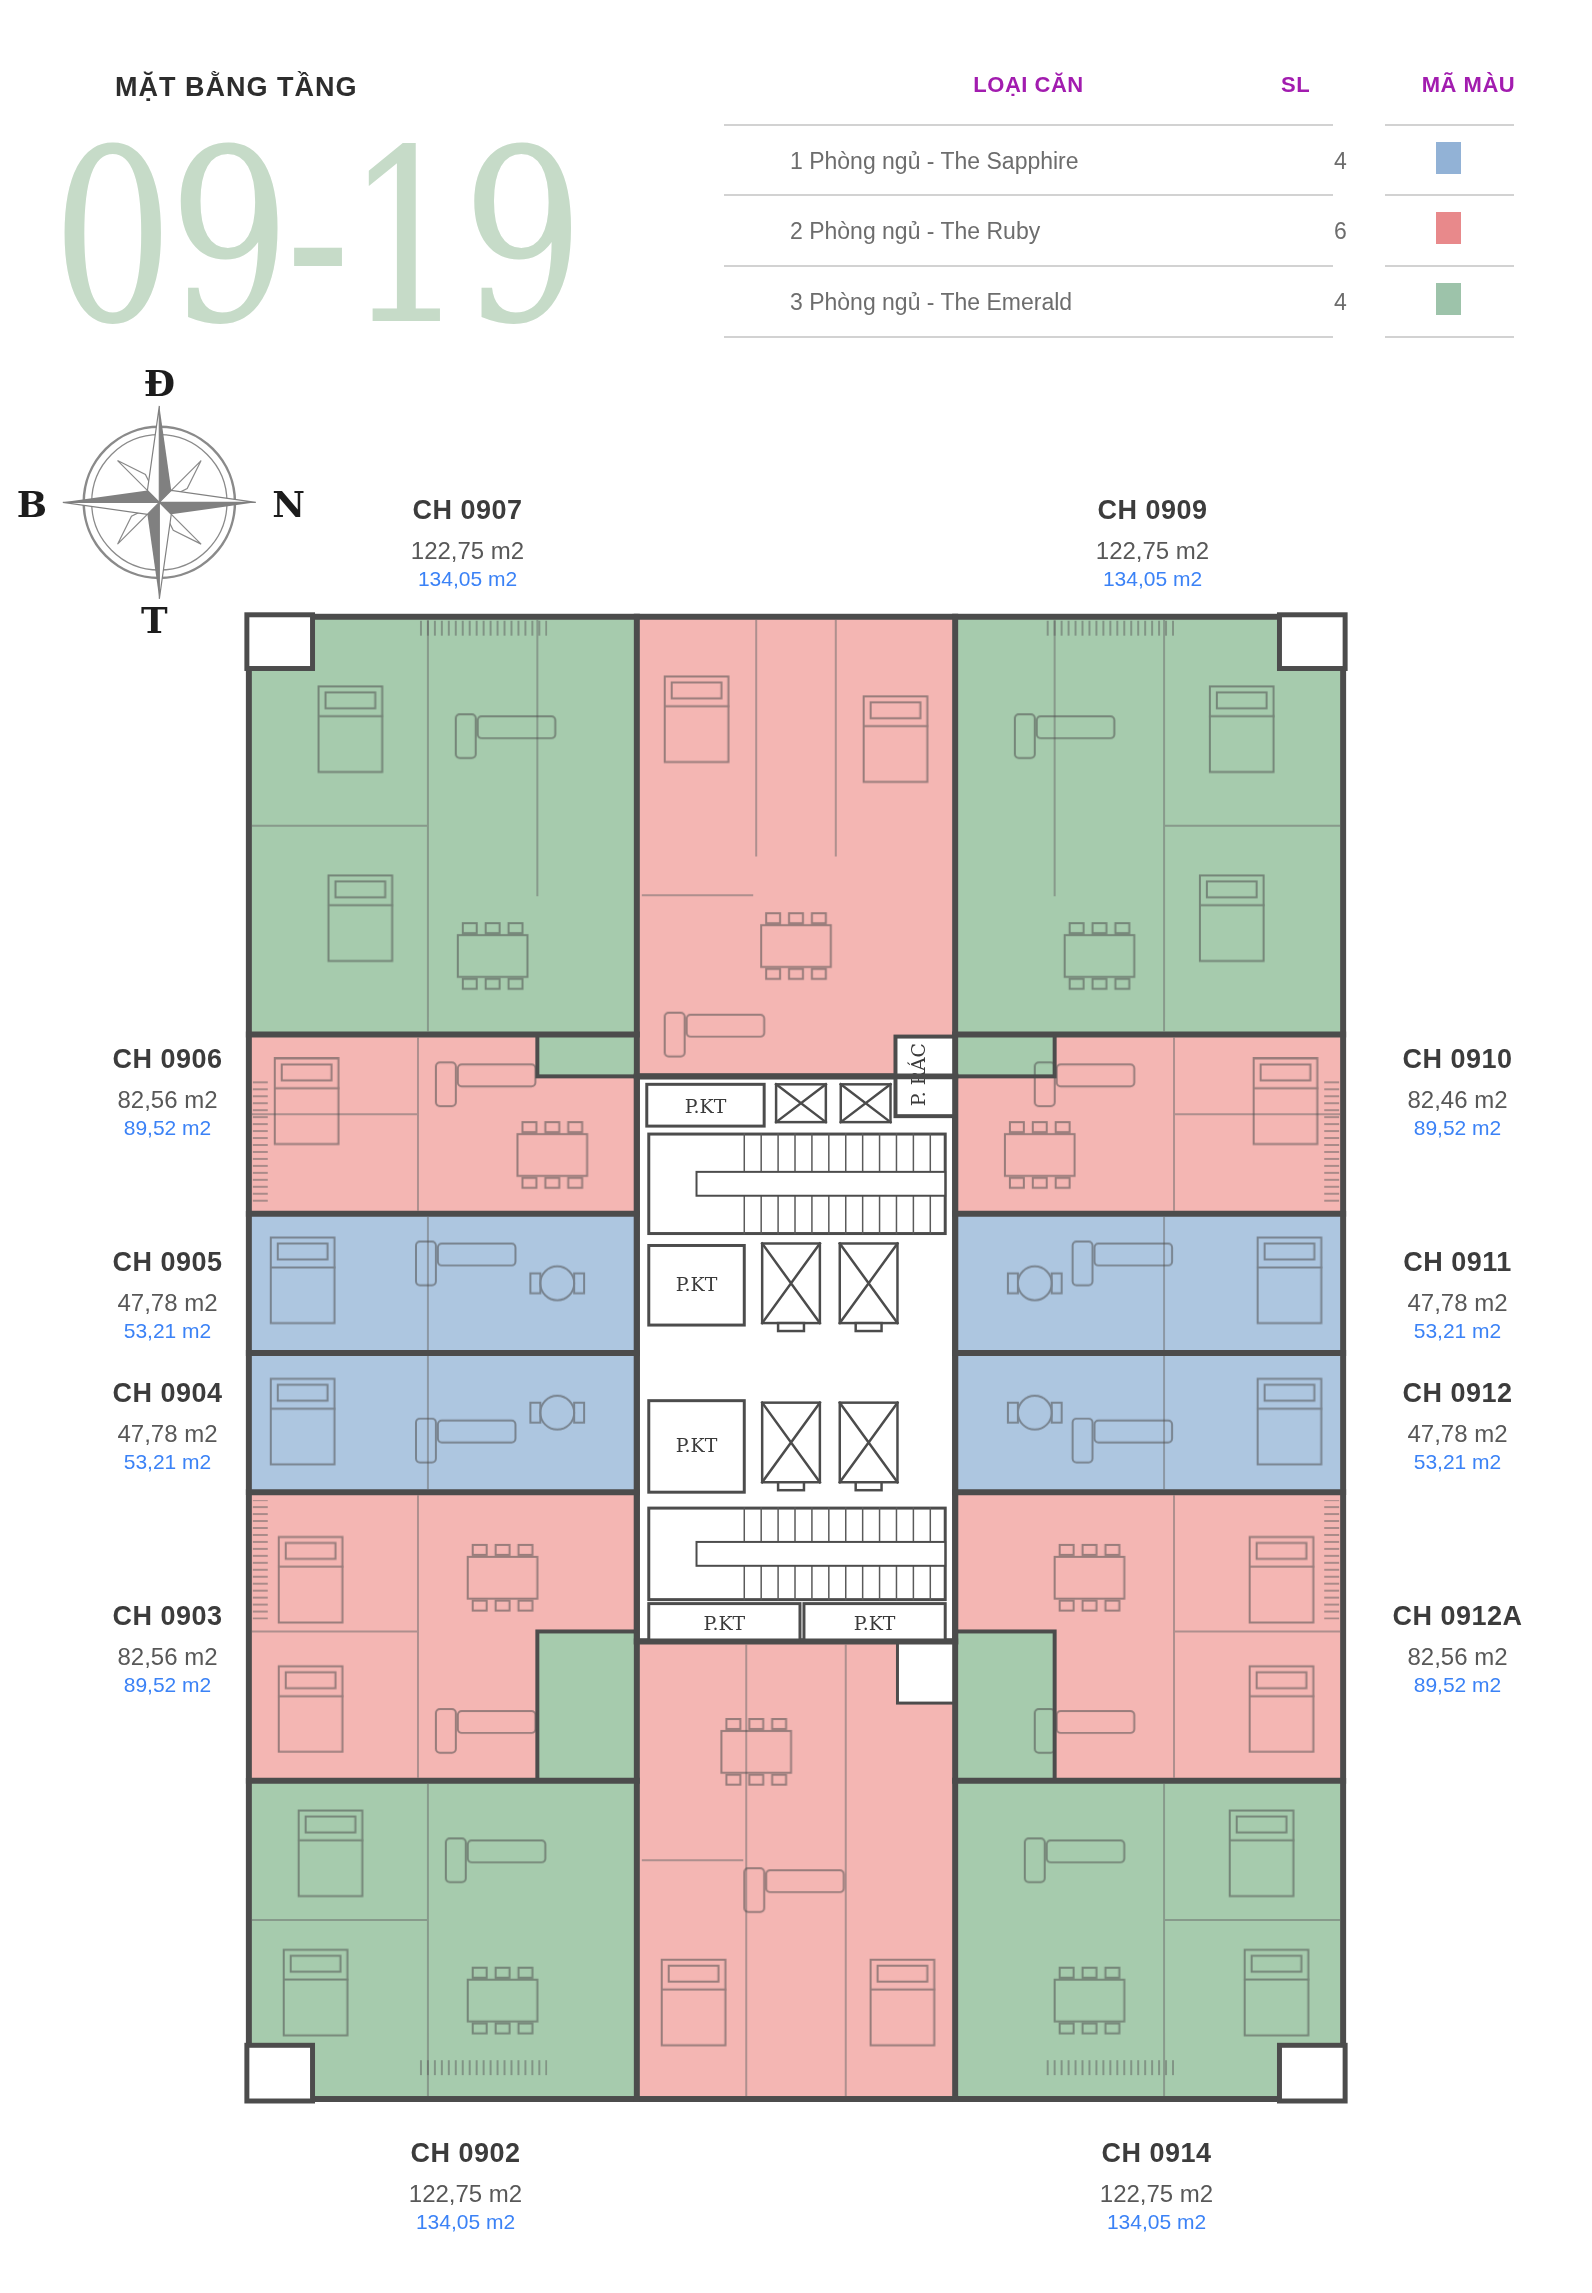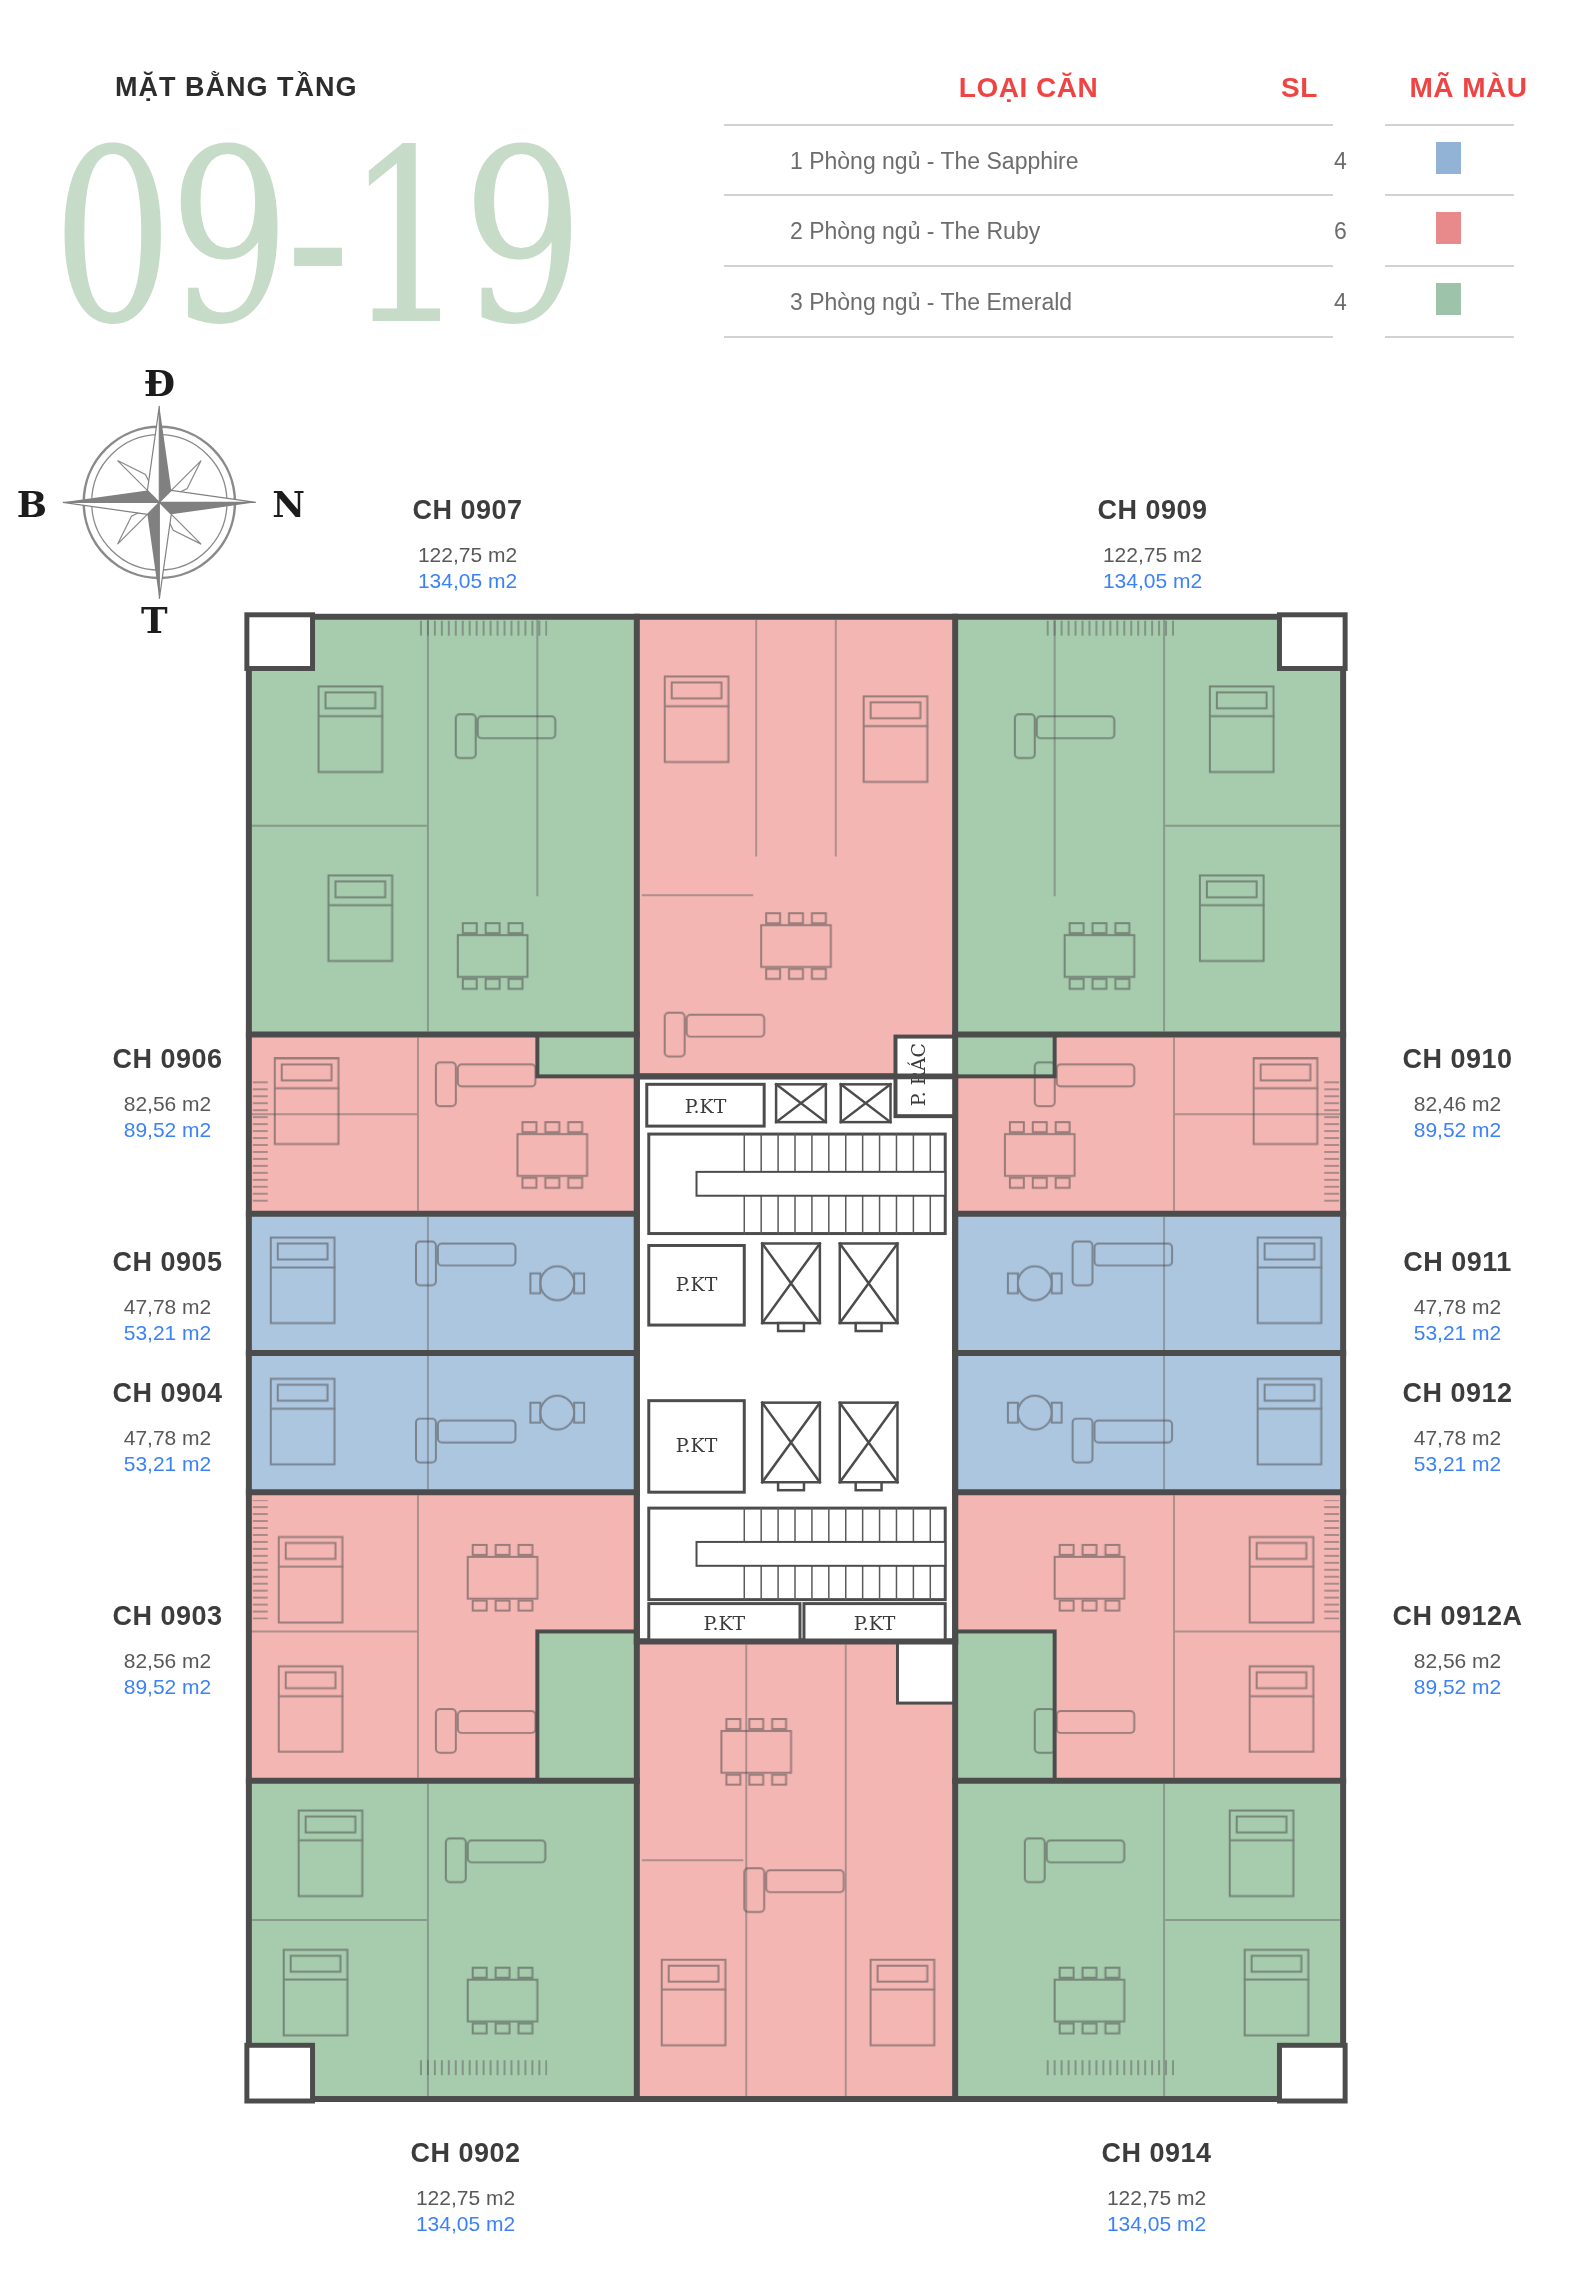--- a/index.html
+++ b/index.html
@@ -7,38 +7,38 @@
   .page{position:relative;width:1592px;height:2293px;background:#fff;overflow:hidden;}
 
   .sheet-title{position:absolute;left:115px;top:72px;font-size:27px;font-weight:bold;
     letter-spacing:1px;color:#2d2d2d;}
   .floor-range{position:absolute;left:52px;top:107px;font-family:"DejaVu Serif","Liberation Serif",serif;
     font-size:239px;line-height:1.1;color:#c6dbc8;transform:scaleX(.80);transform-origin:left top;
     letter-spacing:-6px;}
 
   
   .legend{position:absolute;left:724px;top:60px;width:828px;height:289px;}
-  .lg-h{position:absolute;top:12px;font-size:28px;font-weight:bold;color:#ef4444;letter-spacing:0.5px;}
+  .lg-h{position:absolute;top:12px;font-size:22px;font-weight:bold;color:#a21caf;letter-spacing:0.5px;}
   .lg-h.c1{left:0;width:609px;text-align:center;}
   .lg-h.c2{left:557px;width:119px;}
   .lg-h.c3{left:661px;width:167px;text-align:center;}
   .lg-line{position:absolute;height:2px;background:#d2d2d2;}
   .lg-line.a{left:0;width:609px;}
   .lg-line.b{left:661px;width:129px;}
   .lg-row-label{position:absolute;left:66px;width:458px;font-size:23px;color:#6d6d6d;}
   .lg-row-count{position:absolute;left:557px;width:119px;text-align:center;font-size:23px;color:#6d6d6d;}
   .lg-sw{position:absolute;left:712px;width:25px;height:32px;}
   .sw-sapphire{background:#92b2d6;}
   .sw-ruby{background:#e8898b;}
   .sw-emerald{background:#9dc3aa;}
 
   
   .unit-label{position:absolute;width:219px;text-align:center;line-height:1.25;}
   .u-id{font-size:27px;font-weight:bold;color:#3c3c3c;letter-spacing:0.5px;}
-  .u-a1{font-size:21px;color:#585858;margin-top:14px;}
+  .u-a1{font-size:24px;color:#585858;margin-top:8px;}
   .u-a2{font-size:21px;color:#3b82f6;}
 
   svg text{font-family:"DejaVu Serif","Liberation Serif",serif;}
 </style>
 </head>
 <body>
 
 <div class="page">
 
   <div class="sheet-title">MẶT BẰNG TẦNG</div>

